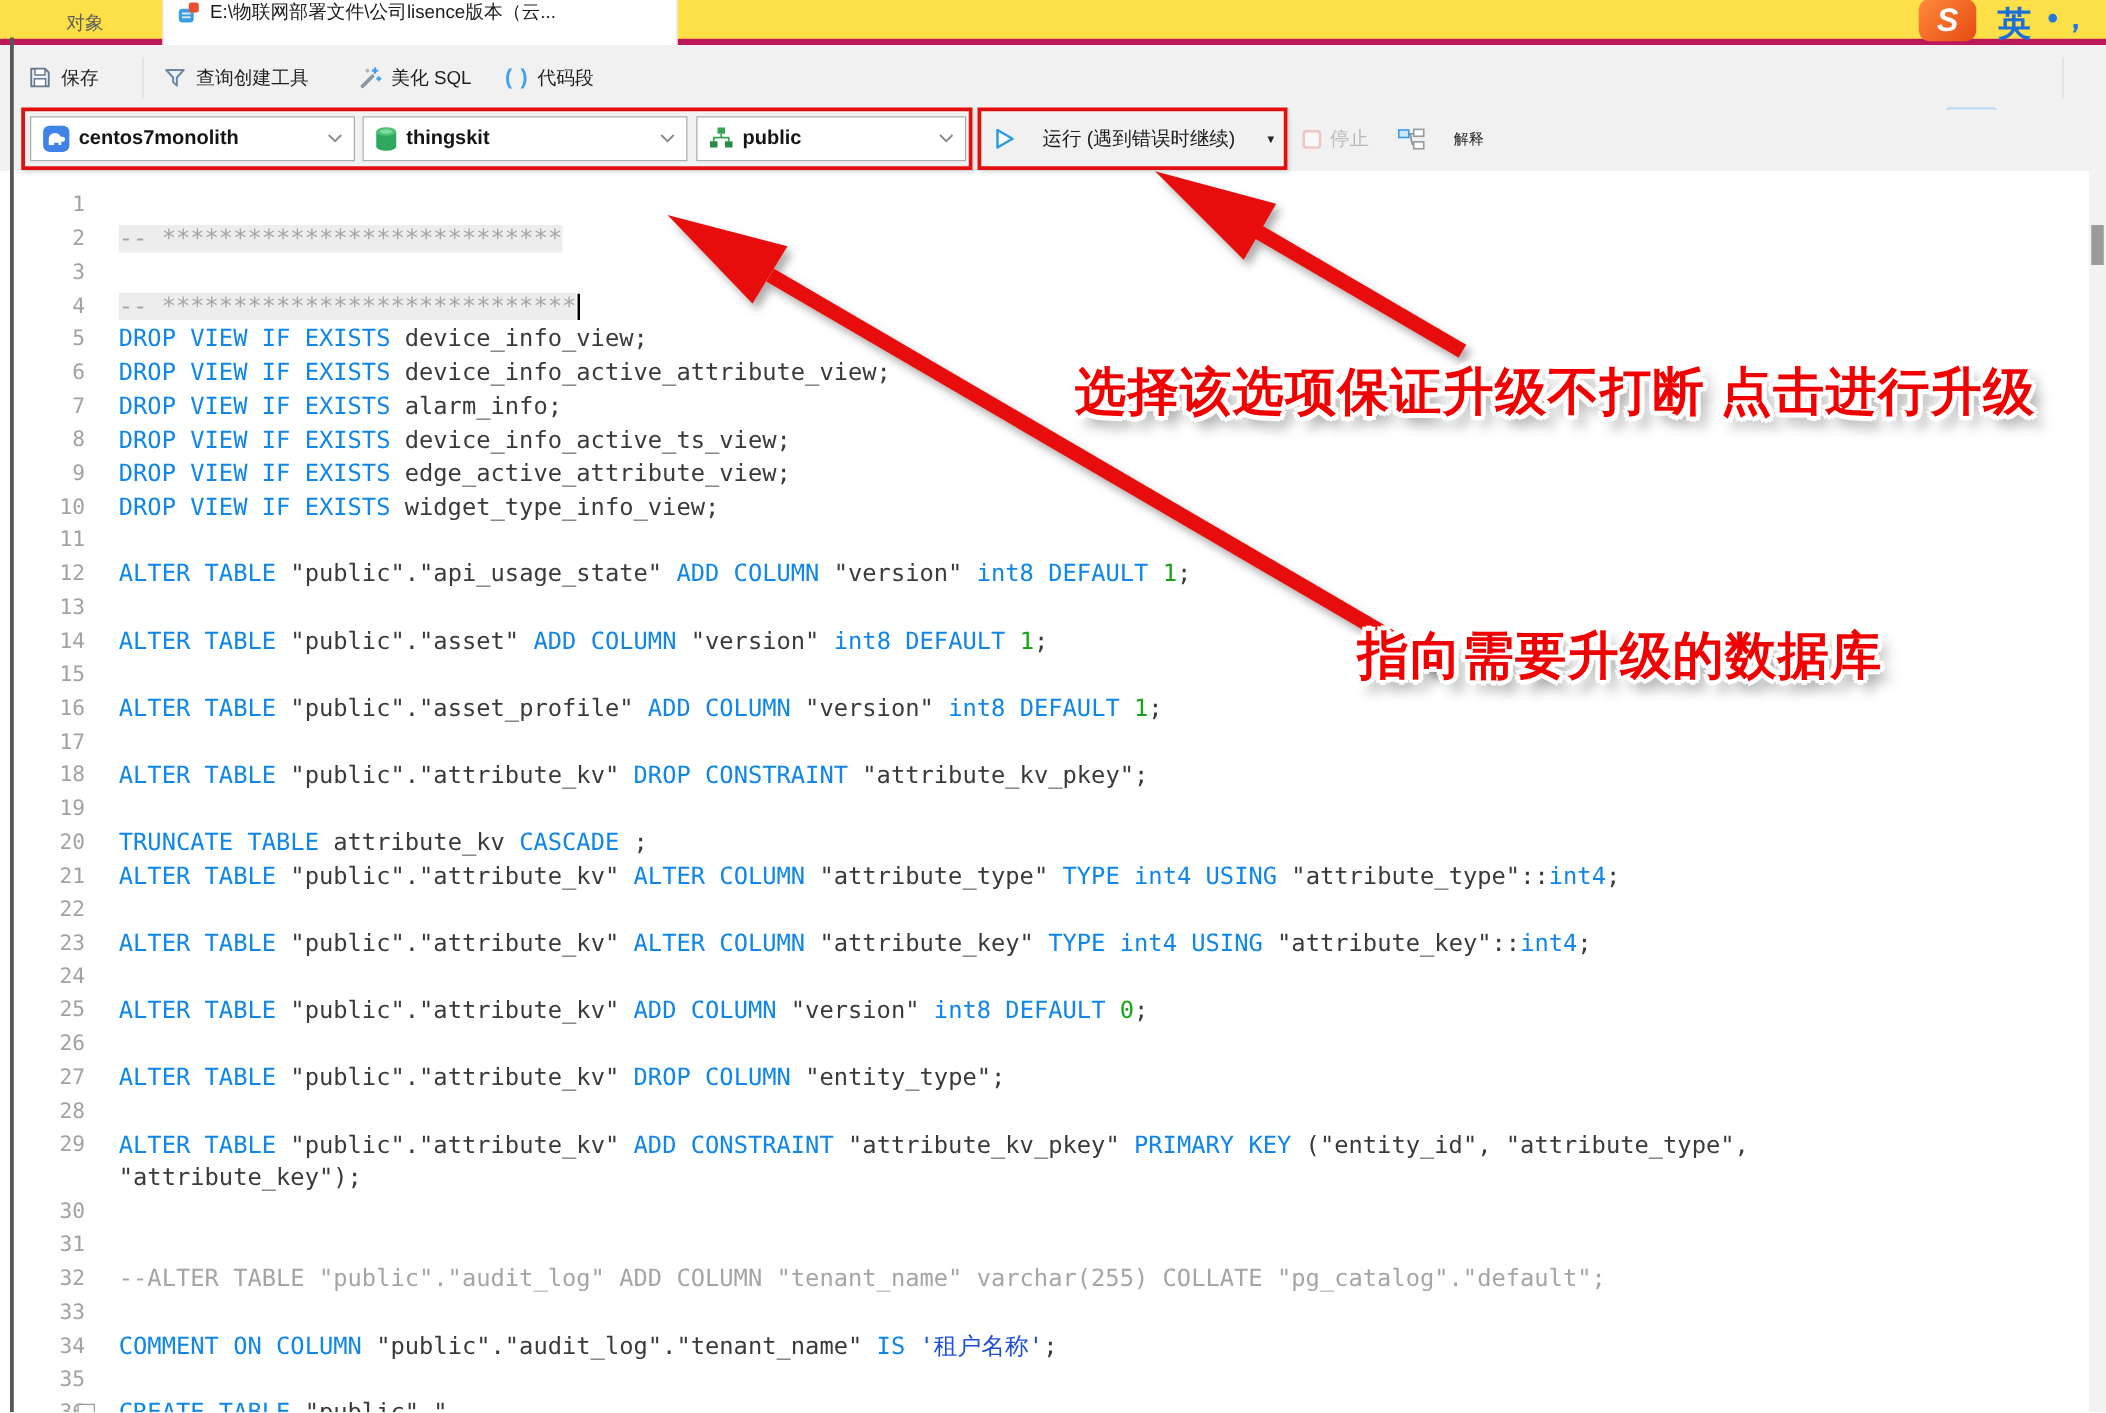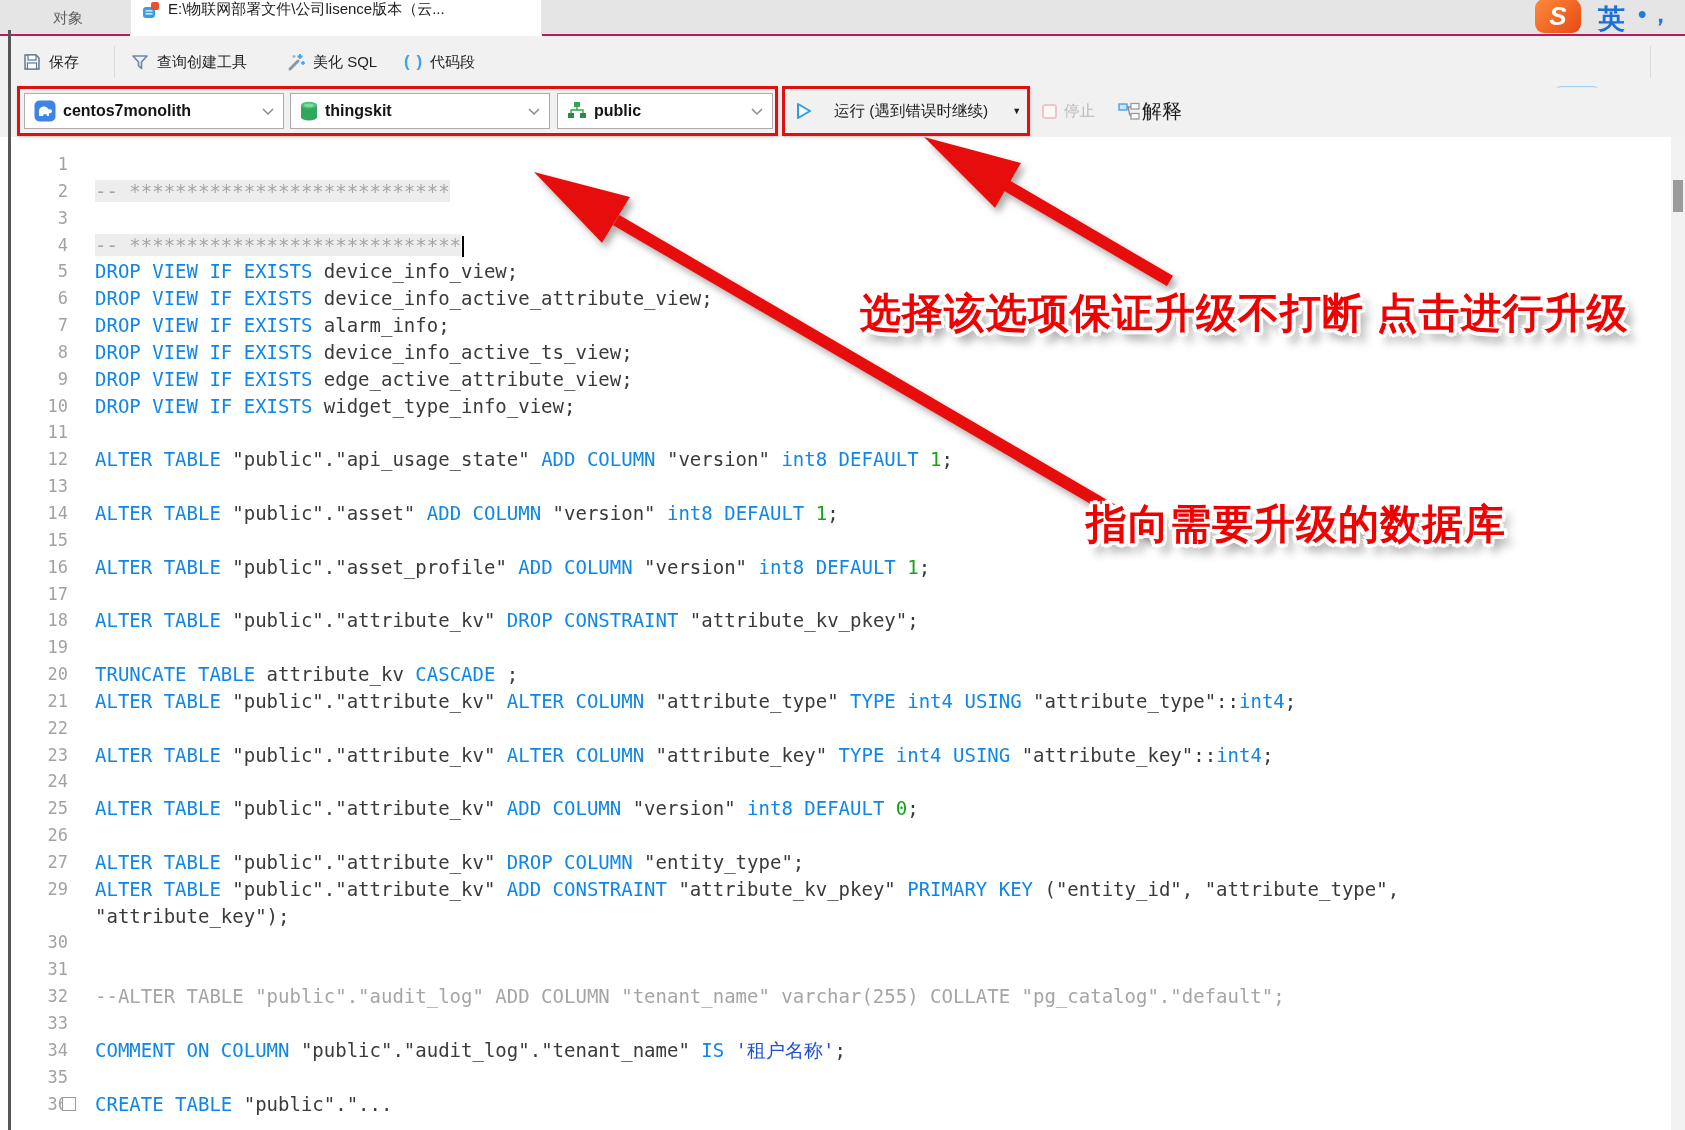--- a/index.html
+++ b/index.html
@@ -4,21 +4,21 @@
 <style>
   * { margin:0; padding:0; box-sizing:border-box; }
   html,body { background:#ffffff; }
   .page {
     position:relative; width:1685px; height:1130px; overflow:hidden;
     background:#ffffff; font-family:"Liberation Sans", sans-serif;
   }
 
   
   .tabbar { position:absolute; left:0; top:0; width:1685px; height:36px;
-            background:#e5e5e5; border-bottom:2px solid #be185d; }
+            background:#fde047; border-bottom:5px solid #be185d; }
   .tab-objects { position:absolute; left:18px; top:0; width:100px; height:36px;
                  display:flex; align-items:center; justify-content:center;
                  color:#5f5f5f; font-size:15px; }
   .tab-active { position:absolute; left:130px; top:0; width:412px; height:36px;
                 background:#ffffff; border-left:1px solid #e6e6e6; border-right:1px solid #e6e6e6;
                 display:flex; align-items:flex-start; gap:7px; padding:0 10px;
                 color:#1c1c1c; font-size:15px; white-space:nowrap; overflow:hidden; }
 
   
   .ime-s { position:absolute; left:1535px; top:-1px; width:46px; height:34px;
@@ -56,21 +56,21 @@
   .dd2 { left:290px; width:260px; }
   .dd3 { left:557px; width:216px; }
 
   .runbtn { position:absolute; left:794px; top:96px; height:30px; display:flex;
             align-items:center; gap:20px; font-size:15.5px; color:#1d1d1d; z-index:7; }
   .runcaret { font-size:9px; color:#222; margin-left:4px; }
   .stopbtn { position:absolute; left:1042px; top:96px; height:30px; display:flex;
              align-items:center; gap:7px; font-size:15.5px; color:#b9b9b9; }
   .stop-ic { width:15px; height:15px; border:2px solid #efc6c6; border-radius:3px; background:#fdf8f8; }
   .explainbtn { position:absolute; left:1118px; top:96px; height:30px; display:flex;
-                align-items:center; gap:1px; font-size:20px; color:#1f1f1f; }
+                align-items:center; gap:22px; font-size:12px; color:#1f1f1f; }
 
   
   .editor { position:absolute; left:10px; top:137px; width:1661px; height:993px;
             background:#ffffff; overflow:hidden; padding-top:14px;
             font-family:"DejaVu Sans Mono", monospace; font-size:19px; }
   .code-row { position:relative; display:flex; height:26.85px; line-height:26.85px; white-space:pre; }
   .ln { width:58px; flex:none; text-align:right; color:#a2a2a2; font-size:17px; }
   .code { margin-left:27px; }
   .tk-k  { color:#0f86e8; }
   .tk-p  { color:#3a3a3a; }
@@ -294,20 +294,21 @@
         <div class="code-row"><span class="ln">18</span><span class="code"><span class="tk-k">ALTER TABLE</span><span class="tk-p"> "public"."attribute_kv" </span><span class="tk-k">DROP CONSTRAINT</span><span class="tk-p"> "attribute_kv_pkey";</span></span></div>
         <div class="code-row"><span class="ln">19</span><span class="code"></span></div>
         <div class="code-row"><span class="ln">20</span><span class="code"><span class="tk-k">TRUNCATE TABLE</span><span class="tk-p"> attribute_kv </span><span class="tk-k">CASCADE</span><span class="tk-p"> ;</span></span></div>
         <div class="code-row"><span class="ln">21</span><span class="code"><span class="tk-k">ALTER TABLE</span><span class="tk-p"> "public"."attribute_kv" </span><span class="tk-k">ALTER COLUMN</span><span class="tk-p"> "attribute_type" </span><span class="tk-k">TYPE</span><span class="tk-p"> </span><span class="tk-k">int4</span><span class="tk-p"> </span><span class="tk-k">USING</span><span class="tk-p"> "attribute_type"::</span><span class="tk-k">int4</span><span class="tk-p">;</span></span></div>
         <div class="code-row"><span class="ln">22</span><span class="code"></span></div>
         <div class="code-row"><span class="ln">23</span><span class="code"><span class="tk-k">ALTER TABLE</span><span class="tk-p"> "public"."attribute_kv" </span><span class="tk-k">ALTER COLUMN</span><span class="tk-p"> "attribute_key" </span><span class="tk-k">TYPE</span><span class="tk-p"> </span><span class="tk-k">int4</span><span class="tk-p"> </span><span class="tk-k">USING</span><span class="tk-p"> "attribute_key"::</span><span class="tk-k">int4</span><span class="tk-p">;</span></span></div>
         <div class="code-row"><span class="ln">24</span><span class="code"></span></div>
         <div class="code-row"><span class="ln">25</span><span class="code"><span class="tk-k">ALTER TABLE</span><span class="tk-p"> "public"."attribute_kv" </span><span class="tk-k">ADD COLUMN</span><span class="tk-p"> "version" </span><span class="tk-k">int8</span><span class="tk-p"> </span><span class="tk-k">DEFAULT</span><span class="tk-n"> 0</span><span class="tk-p">;</span></span></div>
         <div class="code-row"><span class="ln">26</span><span class="code"></span></div>
         <div class="code-row"><span class="ln">27</span><span class="code"><span class="tk-k">ALTER TABLE</span><span class="tk-p"> "public"."attribute_kv" </span><span class="tk-k">DROP COLUMN</span><span class="tk-p"> "entity_type";</span></span></div>
+        <div class="code-row"><span class="ln">28</span><span class="code"></span></div>
         <div class="code-row"><span class="ln">29</span><span class="code"><span class="tk-k">ALTER TABLE</span><span class="tk-p"> "public"."attribute_kv" </span><span class="tk-k">ADD CONSTRAINT</span><span class="tk-p"> "attribute_kv_pkey" </span><span class="tk-k">PRIMARY KEY</span><span class="tk-p"> ("entity_id", "attribute_type",</span></span></div>
         <div class="code-row"><span class="ln"></span><span class="code"><span class="tk-p">"attribute_key");</span></span></div>
         <div class="code-row"><span class="ln">30</span><span class="code"></span></div>
         <div class="code-row"><span class="ln">31</span><span class="code"></span></div>
         <div class="code-row"><span class="ln">32</span><span class="code"><span class="tk-c">--ALTER TABLE "public"."audit_log" ADD COLUMN "tenant_name" varchar(255) COLLATE "pg_catalog"."default";</span></span></div>
         <div class="code-row"><span class="ln">33</span><span class="code"></span></div>
         <div class="code-row"><span class="ln">34</span><span class="code"><span class="tk-k">COMMENT ON COLUMN</span><span class="tk-p"> "public"."audit_log"."tenant_name" </span><span class="tk-k">IS</span><span class="tk-s"> '租户名称'</span><span class="tk-p">;</span></span></div>
         <div class="code-row"><span class="ln">35</span><span class="code"></span></div>
         <div class="code-row"><span class="ln">36</span><span class="fold"></span><span class="code"><span class="tk-k">CREATE TABLE</span><span class="tk-p"> "public"."...</span></span></div>
       </div>

